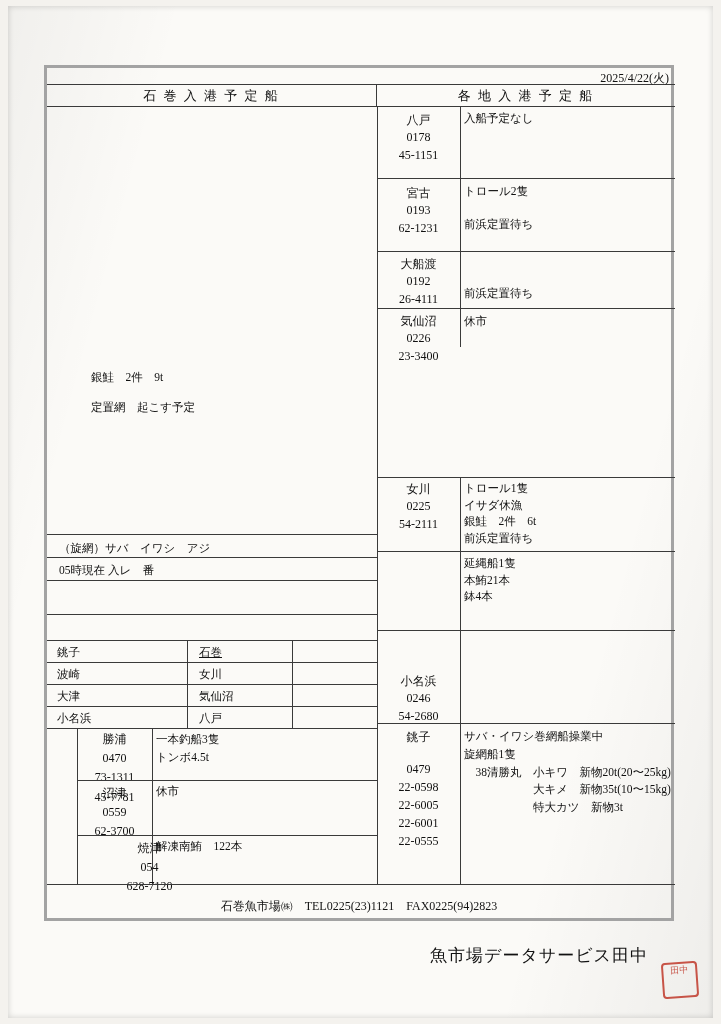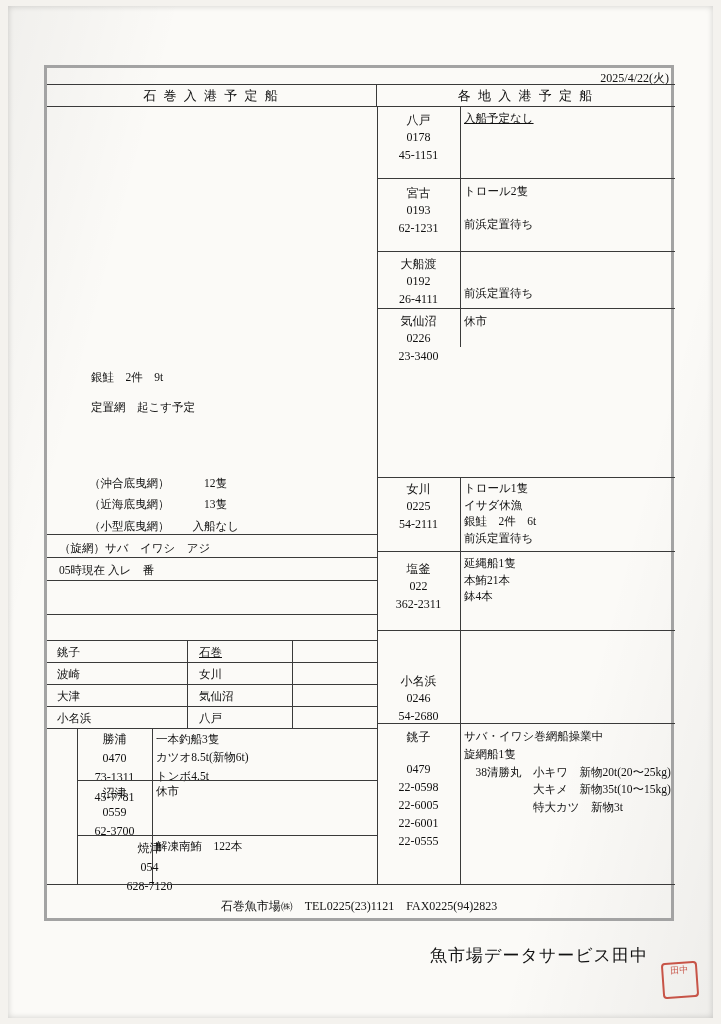--- a/index.html
+++ b/index.html
@@ -90,21 +90,21 @@
 
   <div class="vline" style="left:413px;top:39px;height:240px;"></div>
   <div class="vline" style="left:413px;top:409px;height:110px;"></div>
   <div class="vline" style="left:413px;top:519px;height:297px;"></div>
 
   <div class="cell label-blk" style="left:330px;top:44px;width:83px;height:60px;">
     <div>八戸</div>
     <div>0178</div>
     <div>45-1151</div>
   </div>
-  <div class="cell pad txt" style="left:413px;top:40px;width:215px;height:60px;text-decoration:underline;">
+  <div class="cell pad txt" style="left:413px;top:40px;width:215px;height:60px;">
     <div>入船予定なし</div>
   </div>
   <div class="hline" style="left:330px;top:110px;width:298px;"></div>
 
   <div class="cell label-blk" style="left:330px;top:117px;width:83px;height:60px;">
     <div>宮古</div>
     <div>0193</div>
     <div>62-1231</div>
   </div>
   <div class="cell pad txt" style="left:413px;top:113px;width:215px;height:60px;">
@@ -139,25 +139,20 @@
     <div>54-2111</div>
   </div>
   <div class="cell pad txt" style="left:413px;top:410px;width:215px;height:70px;line-height:1.45;">
     <div>トロール1隻</div>
     <div>イサダ休漁</div>
     <div>銀鮭　2件　6t</div>
     <div>前浜定置待ち</div>
   </div>
   <div class="hline" style="left:330px;top:483px;width:298px;"></div>
 
-  <div class="cell label-blk" style="left:330px;top:493px;width:83px;height:64px;">
-    <div>塩釜</div>
-    <div>022</div>
-    <div>362-2311</div>
-  </div>
   <div class="cell pad txt" style="left:413px;top:485px;width:215px;height:72px;line-height:1.45;">
     <div>延縄船1隻</div>
     <div>本鮪21本</div>
     <div>鉢4本</div>
   </div>
   <div class="hline" style="left:330px;top:562px;width:298px;"></div>
 
   <div class="cell label-blk" style="left:330px;top:605px;width:83px;height:50px;">
     <div>小名浜</div>
     <div>0246</div>
@@ -183,25 +178,20 @@
     <div>　38清勝丸　小キワ　新物20t(20〜25kg)</div>
     <div>　　　　　　大キメ　新物35t(10〜15kg)</div>
     <div>　　　　　　特大カツ　新物3t</div>
   </div>
 
   <div class="cell txt" style="left:44px;top:295px;width:280px;height:70px;line-height:2.6;">
     <div>銀鮭　2件　9t</div>
     <div>定置網　起こす予定</div>
   </div>
 
-  <div class="cell txt" style="left:42px;top:405px;width:290px;height:60px;line-height:1.85;">
-    <div>（沖合底曳網）　　　12隻</div>
-    <div>（近海底曳網）　　　13隻</div>
-    <div>（小型底曳網）　　入船なし</div>
-  </div>
 
   <div class="hline" style="left:0;top:466px;width:330px;"></div>
   <div class="cell txt pad" style="left:8px;top:470px;width:320px;height:18px;">
     <span>（旋網）サバ　イワシ　アジ</span>
   </div>
   <div class="hline" style="left:0;top:489px;width:330px;"></div>
   <div class="cell txt pad" style="left:8px;top:492px;width:320px;height:18px;">
     <span>05時現在 入レ　番</span>
   </div>
   <div class="hline" style="left:0;top:512px;width:330px;"></div>
@@ -248,21 +238,20 @@
   <div class="vline" style="left:105px;top:660px;height:156px;"></div>
 
   <div class="cell label-blk" style="left:30px;top:662px;width:75px;height:70px;line-height:1.6;">
     <div>勝浦</div>
     <div>0470</div>
     <div>73-1311</div>
     <div>45-7781</div>
   </div>
   <div class="cell txt pad" style="left:105px;top:660px;width:225px;height:70px;line-height:1.6;">
     <div>一本釣船3隻</div>
-    <div>カツオ8.5t(新物6t)</div>
     <div>トンボ4.5t</div>
   </div>
   <div class="hline" style="left:30px;top:712px;width:300px;"></div>
 
   <div class="cell label-blk" style="left:30px;top:716px;width:75px;height:52px;line-height:1.6;">
     <div>沼津</div>
     <div>0559</div>
     <div>62-3700</div>
   </div>
   <div class="cell txt pad" style="left:105px;top:713px;width:225px;height:48px;">

